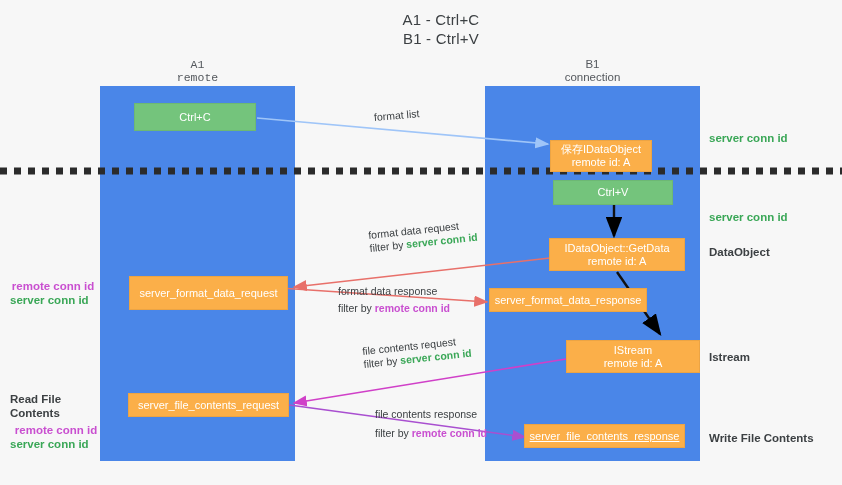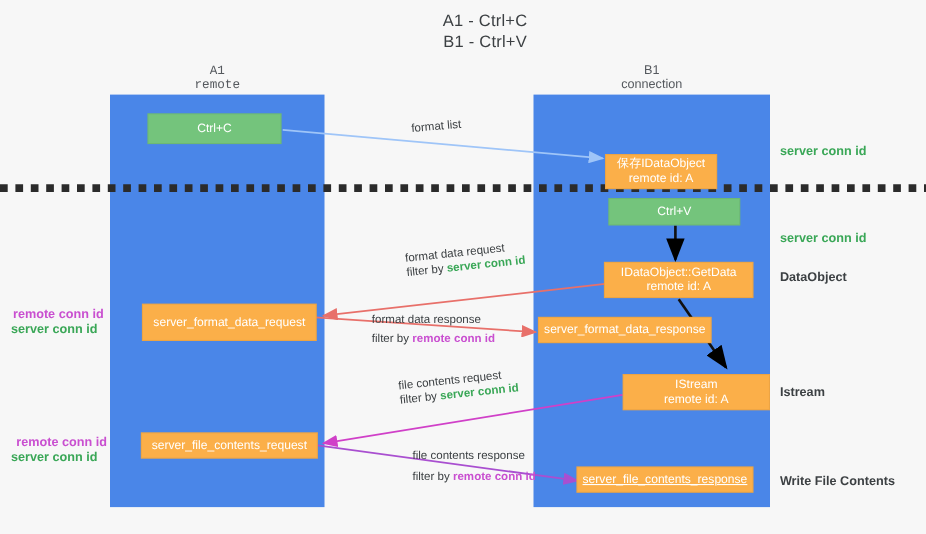--- a/index.html
+++ b/index.html
@@ -190,17 +190,18 @@
   <div class="abs side plain" style="left:709px;top:245px;">DataObject</div>
   <div class="abs side plain" style="left:709px;top:350px;">Istream</div>
   <div class="abs side plain" style="left:709px;top:431px;">Write File Contents</div>
 
   <div class="abs" style="left:10px;top:279px;width:86px;text-align:left;">
     <div class="side purple-t">remote conn id</div>
     <div class="side green-t">server conn id</div>
   </div>
 
   <div class="abs" style="left:10px;top:392px;width:92px;text-align:left;">
+    <div class="side plain">Read File Contents</div>
     <div class="side purple-t" style="margin-top:3px;">remote conn id</div>
     <div class="side green-t">server conn id</div>
   </div>
 
 </div>
 
 </body></html>

